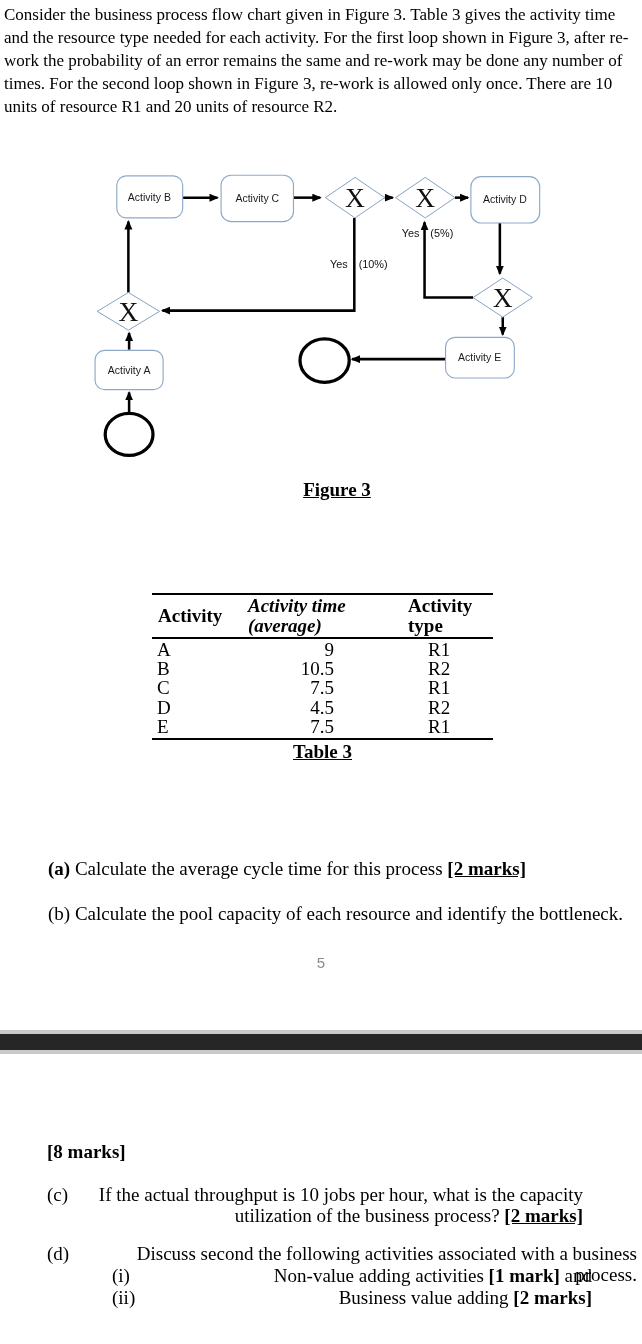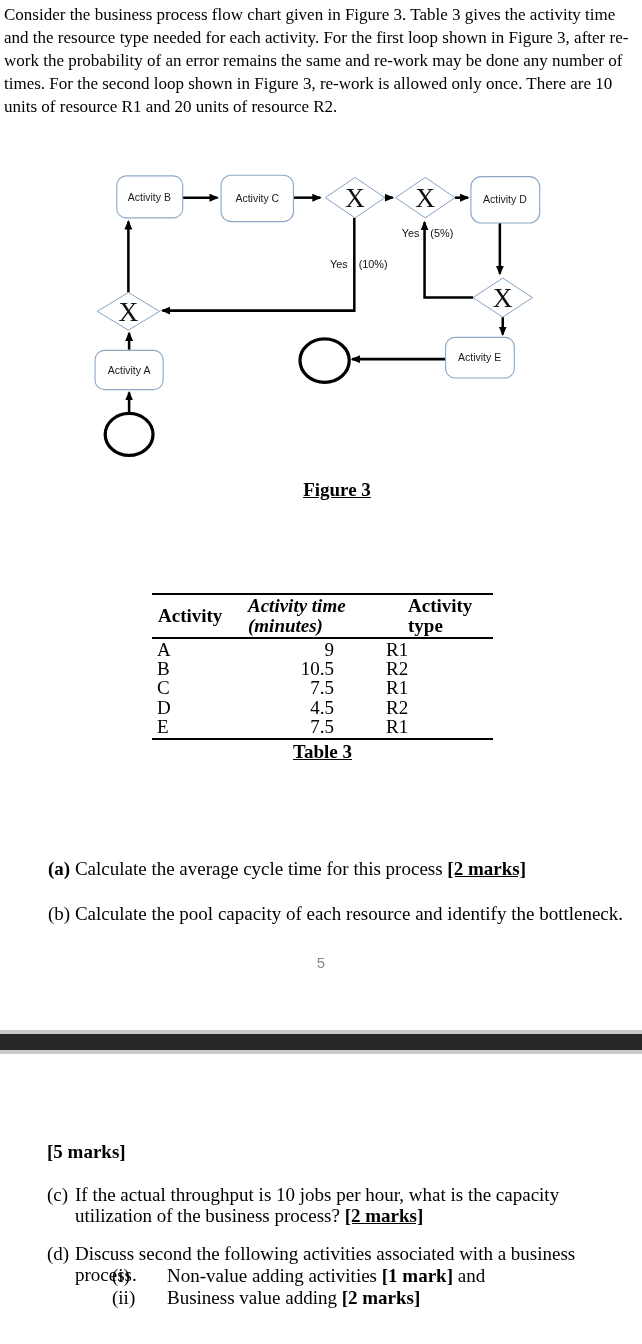--- a/index.html
+++ b/index.html
@@ -18,35 +18,35 @@
   #table3{left:152px;top:593px;width:341px;font-size:19px;}
   .t-topline{border-top:2.5px solid #000;}
   .t-header{position:relative;height:42px;border-bottom:2.5px solid #000;font-weight:bold;}
   .t-h1{position:absolute;left:6px;top:10px;}
   .t-h2{position:absolute;left:96px;top:1px;line-height:20px;font-style:italic;}
   .t-h3{position:absolute;left:256px;top:1px;line-height:20px;}
   .t-body{border-bottom:2.5px solid #000;padding:1px 0 2px 0;}
   .t-row{display:grid;grid-template-columns:96px 86px 159px;line-height:19.2px;}
   .t-c1{padding-left:5px;}
   .t-c2{text-align:right;}
-  .t-c3{padding-left:52px;}
+  .t-c3{padding-left:94px;}
   .t-caption{text-align:center;font-weight:bold;margin-top:1px;}
   .t-caption span{text-decoration:underline;}
   
   .q{font-size:19px;line-height:21px;}
   #q-a{left:48px;top:858px;width:580px;}
   #q-b{left:48px;top:903px;width:588px;}
   #page-number{left:0;top:954px;width:642px;text-align:center;color:#8a8a8a;
     font-size:15px;font-family:"Liberation Sans",sans-serif;}
   #divider{left:0;top:1030px;width:642px;height:24px;background:#262626;
     border-top:4px solid #c9c9c9;border-bottom:4px solid #c9c9c9;box-sizing:border-box;}
   #marks5{left:47px;top:1141px;font-weight:bold;}
   .hang{display:flex;}
   .hang .lbl{flex:0 0 28px;}
-  .hang .txt{flex:1;}
+  .hang .txt{flex:1;text-align:right;}
   #q-c{left:47px;top:1184px;width:536px;}
   #q-d{left:47px;top:1243px;width:590px;}
   #q-di{left:112px;top:1265px;width:480px;}
   #q-dii{left:112px;top:1287px;width:480px;}
   .sub .lbl{flex:0 0 55px;}
   b{font-weight:bold;}
   .u{text-decoration:underline;}
 </style>
 </head>
 <body>
@@ -120,21 +120,21 @@
   <div id="figure-caption" class="abs serif">
     <span>Figure 3</span>
   </div>
 
   <div id="table3" class="abs serif">
     <div class="t-topline"></div>
     <div class="t-header">
       <div class="t-h1">Activity</div>
       <div class="t-h2">
         <div>Activity time</div>
-        <div>(minutes)</div>
+        <div>(average)</div>
       </div>
       <div class="t-h3">
         <div>Activity</div>
         <div>type</div>
       </div>
     </div>
     <div class="t-body">
       <div class="t-row">
         <div class="t-c1">A</div>
         <div class="t-c2">9</div>
@@ -173,21 +173,21 @@
   </div>
   <div id="q-b" class="abs q">
     <span>(b)</span>
     <span>Calculate the pool capacity of each resource and identify the bottleneck.</span>
   </div>
 
   <div id="page-number" class="abs">5</div>
 
   <div id="divider" class="abs"></div>
 
-  <div id="marks5" class="abs q">[5 marks]</div>
+  <div id="marks5" class="abs q">[8 marks]</div>
 
   <div id="q-c" class="abs q hang">
     <div class="lbl">(c)</div>
     <div class="txt">
       <span>If the actual throughput is 10 jobs per hour, what is the capacity utilization of the business process?</span>
       <b class="u">[2 marks]</b>
     </div>
   </div>
 
   <div id="q-d" class="abs q hang">

